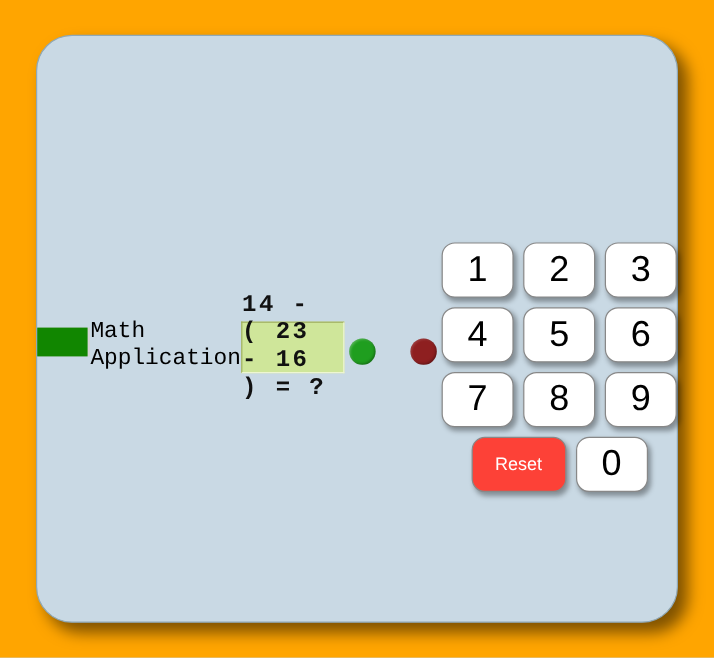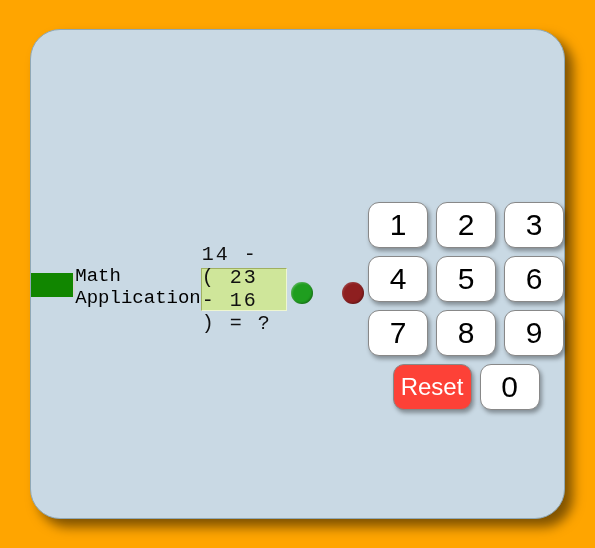--- a/index.html
+++ b/index.html
@@ -49,20 +49,21 @@
       border-bottom: 1px solid #eef6d2;
       margin-top: 8px;
       display: flex;
       align-items: center;
       justify-content: flex-end;
       padding-right: 12px;
       font-family: "Courier New", monospace;
       font-size: 20px;
       letter-spacing: 2px;
       color: #111;
+      font-weight: bold;
     }
     .led-row {
       width: 470px;
       display: flex;
       justify-content: space-between;
       margin-top: 16px;
       padding: 0 4px;
     }
     .led {
       width: 22px;
@@ -95,21 +96,21 @@
       font-family: Verdana, Geneva, sans-serif;
       color: #000;
       box-shadow: 2px 3px 4px rgba(0,0,0,0.35);
       cursor: pointer;
       user-select: none;
     }
     .key.reset {
       width: 79px;
       background: #fd4137;
       color: #ffffff;
-      font-size: 24px;
+      font-size: 15px;
       font-family: Verdana, Geneva, sans-serif;
       font-weight: 400;
     }
   </style>
 </head>
 <body>
 
 <div class="card">
   <div class="progress-wrap">
     <div class="progress-fill" style="width:94%"></div>

